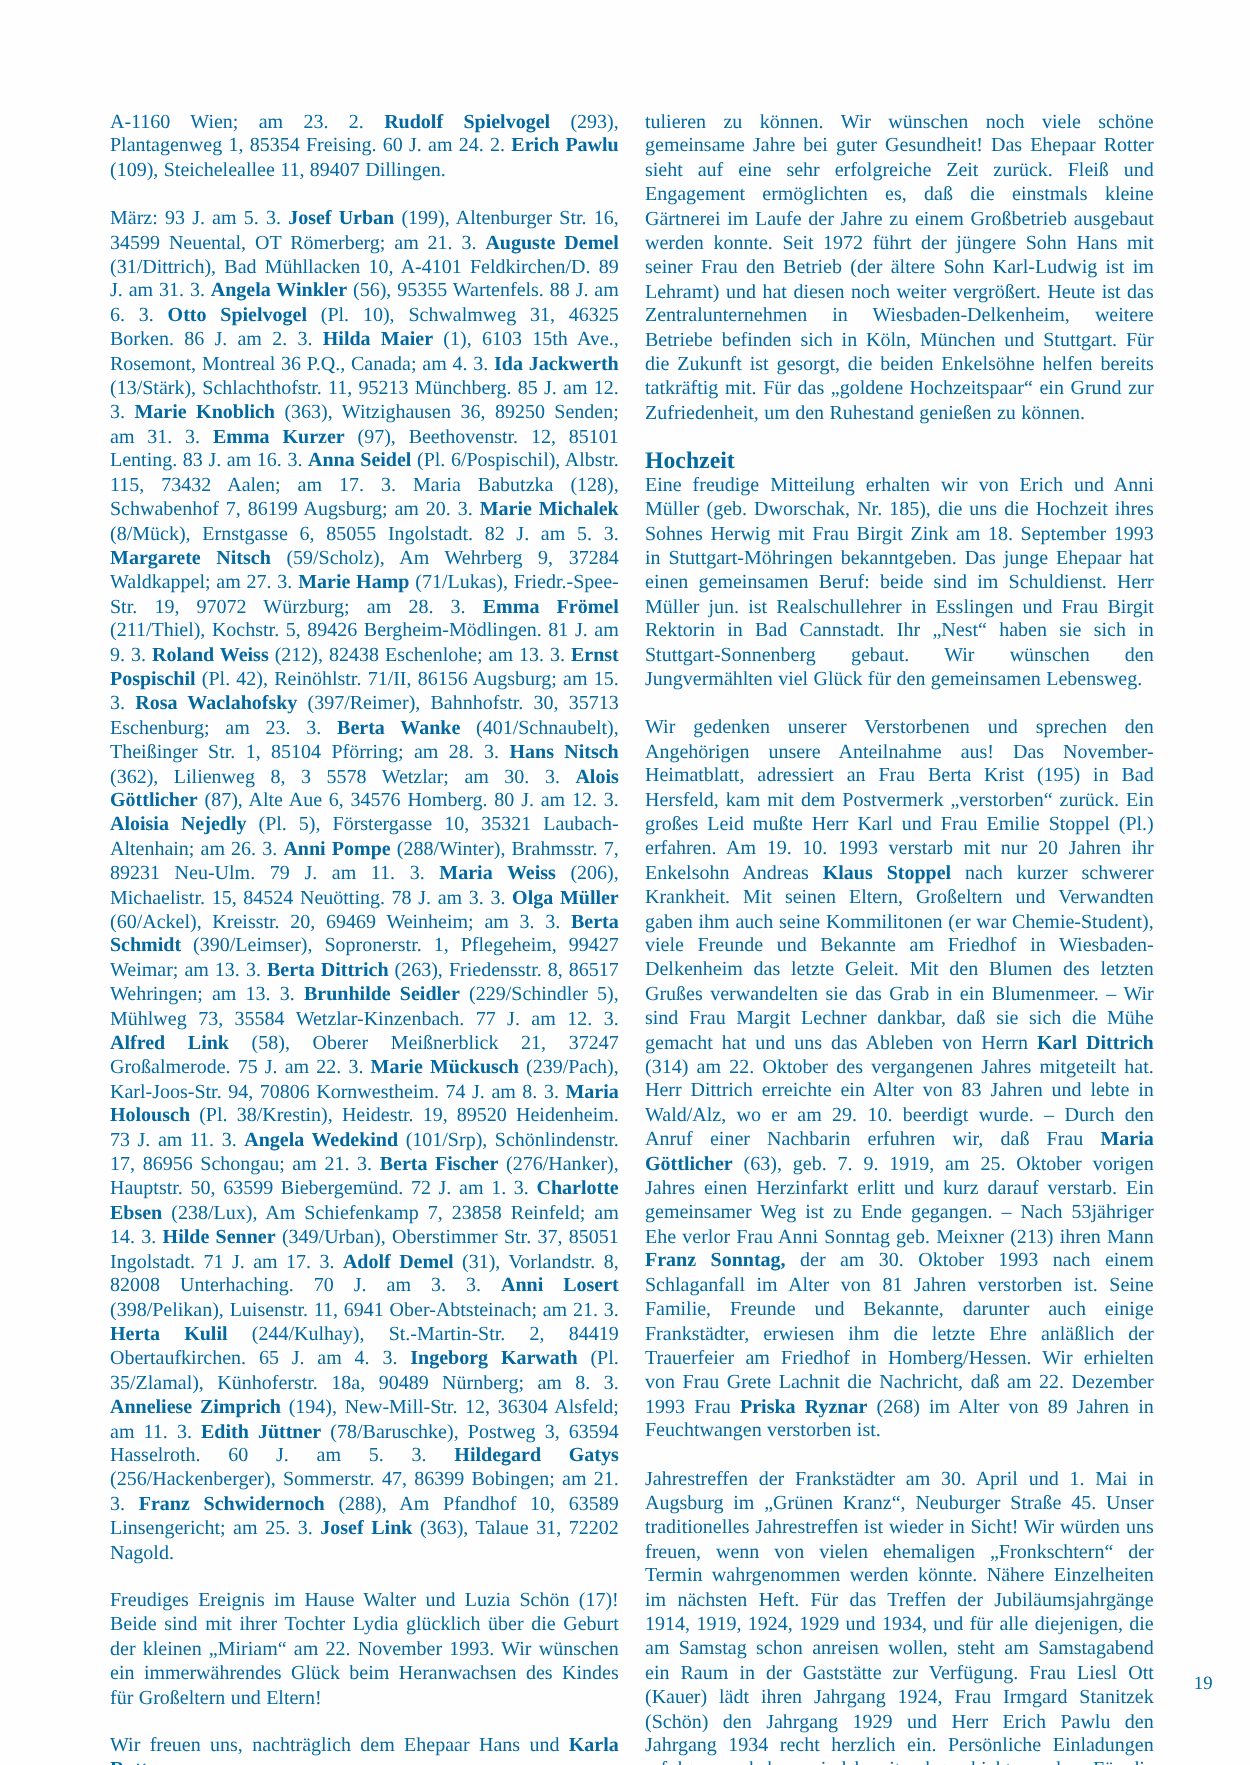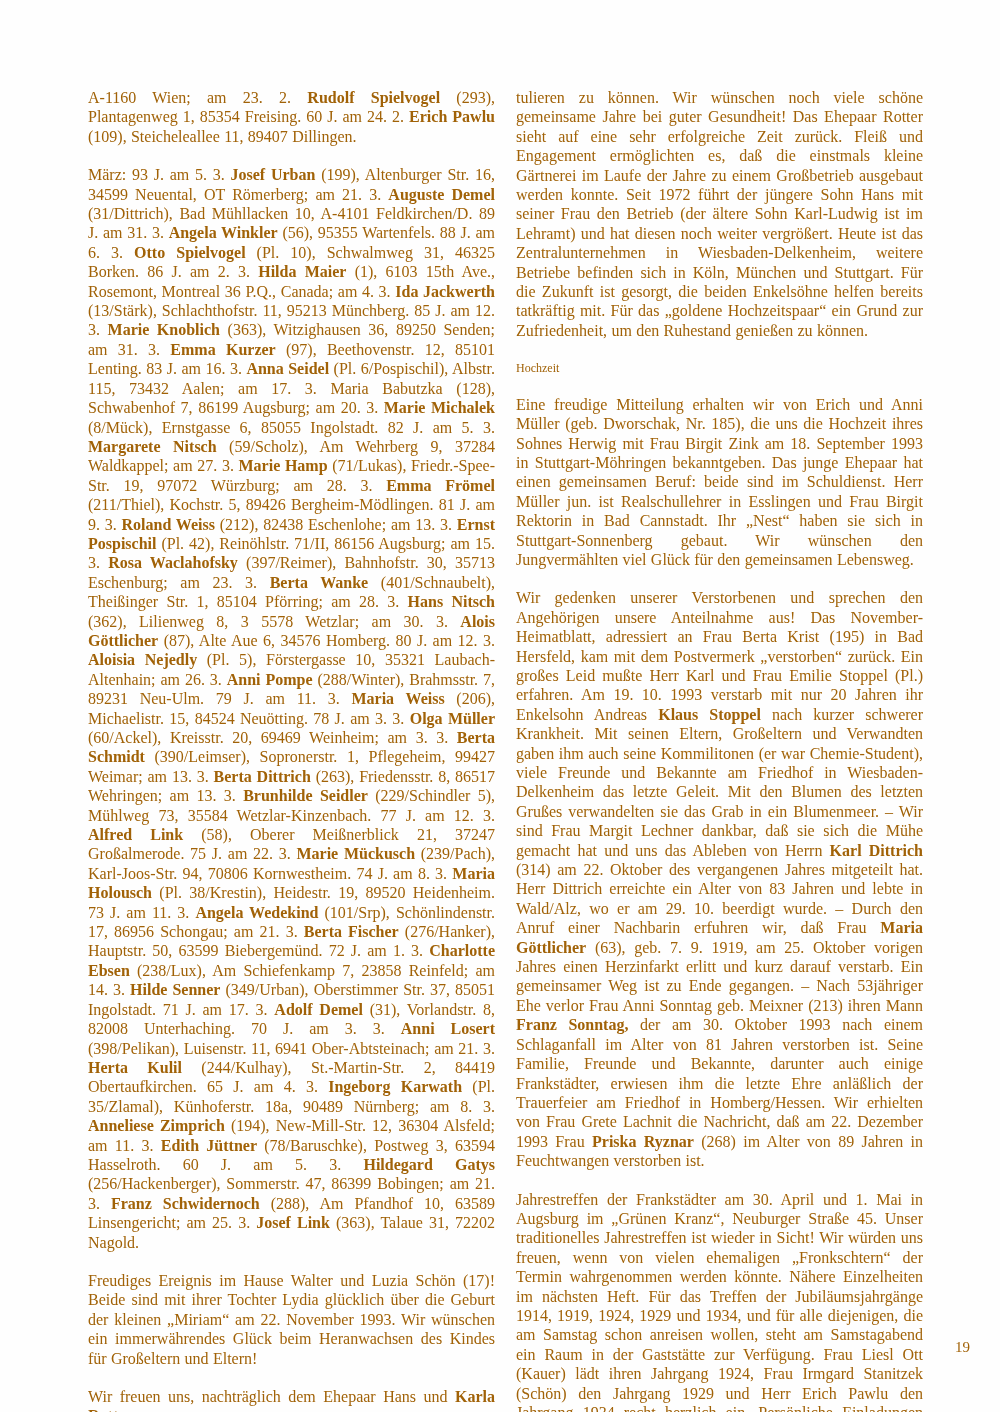--- a/index.html
+++ b/index.html
@@ -6,21 +6,21 @@
     margin: 0;
     padding: 0;
     background: #ffffff;
   }
   .page {
     position: relative;
     width: 1000px;
     height: 1412px;
     background: #fefefe;
     font-family: "Liberation Serif", "DejaVu Serif", serif;
-    color: #a16207;
+    color: #0369a1;
     overflow: hidden;
   }
   .column {
     position: absolute;
     top: 88px;
     width: 407px;
   }
   .col-left  { left: 88px;  }
   .col-right { left: 516px; }
   .para {
@@ -28,25 +28,25 @@
     font-size: 16px;
     line-height: 19.4px;
     text-align: justify;
     hyphens: auto;
     -webkit-hyphens: auto;
     word-spacing: 0.02em;
   }
   .para:first-child { margin-top: 0; }
   .heading {
     margin: 19px 0 0 0;
-    font-size: 12px;
+    font-size: 19px;
     line-height: 19.4px;
-    font-weight: normal;
+    font-weight: bold;
   }
-  .heading + .para { margin-top: 16px; }
+  .heading + .para { margin-top: 0; }
   .para b { font-weight: bold; }
   .page-number {
     position: absolute;
     left: 955px;
     top: 1338px;
     font-size: 15px;
     line-height: 19.4px;
   }
 </style>
 </head>

